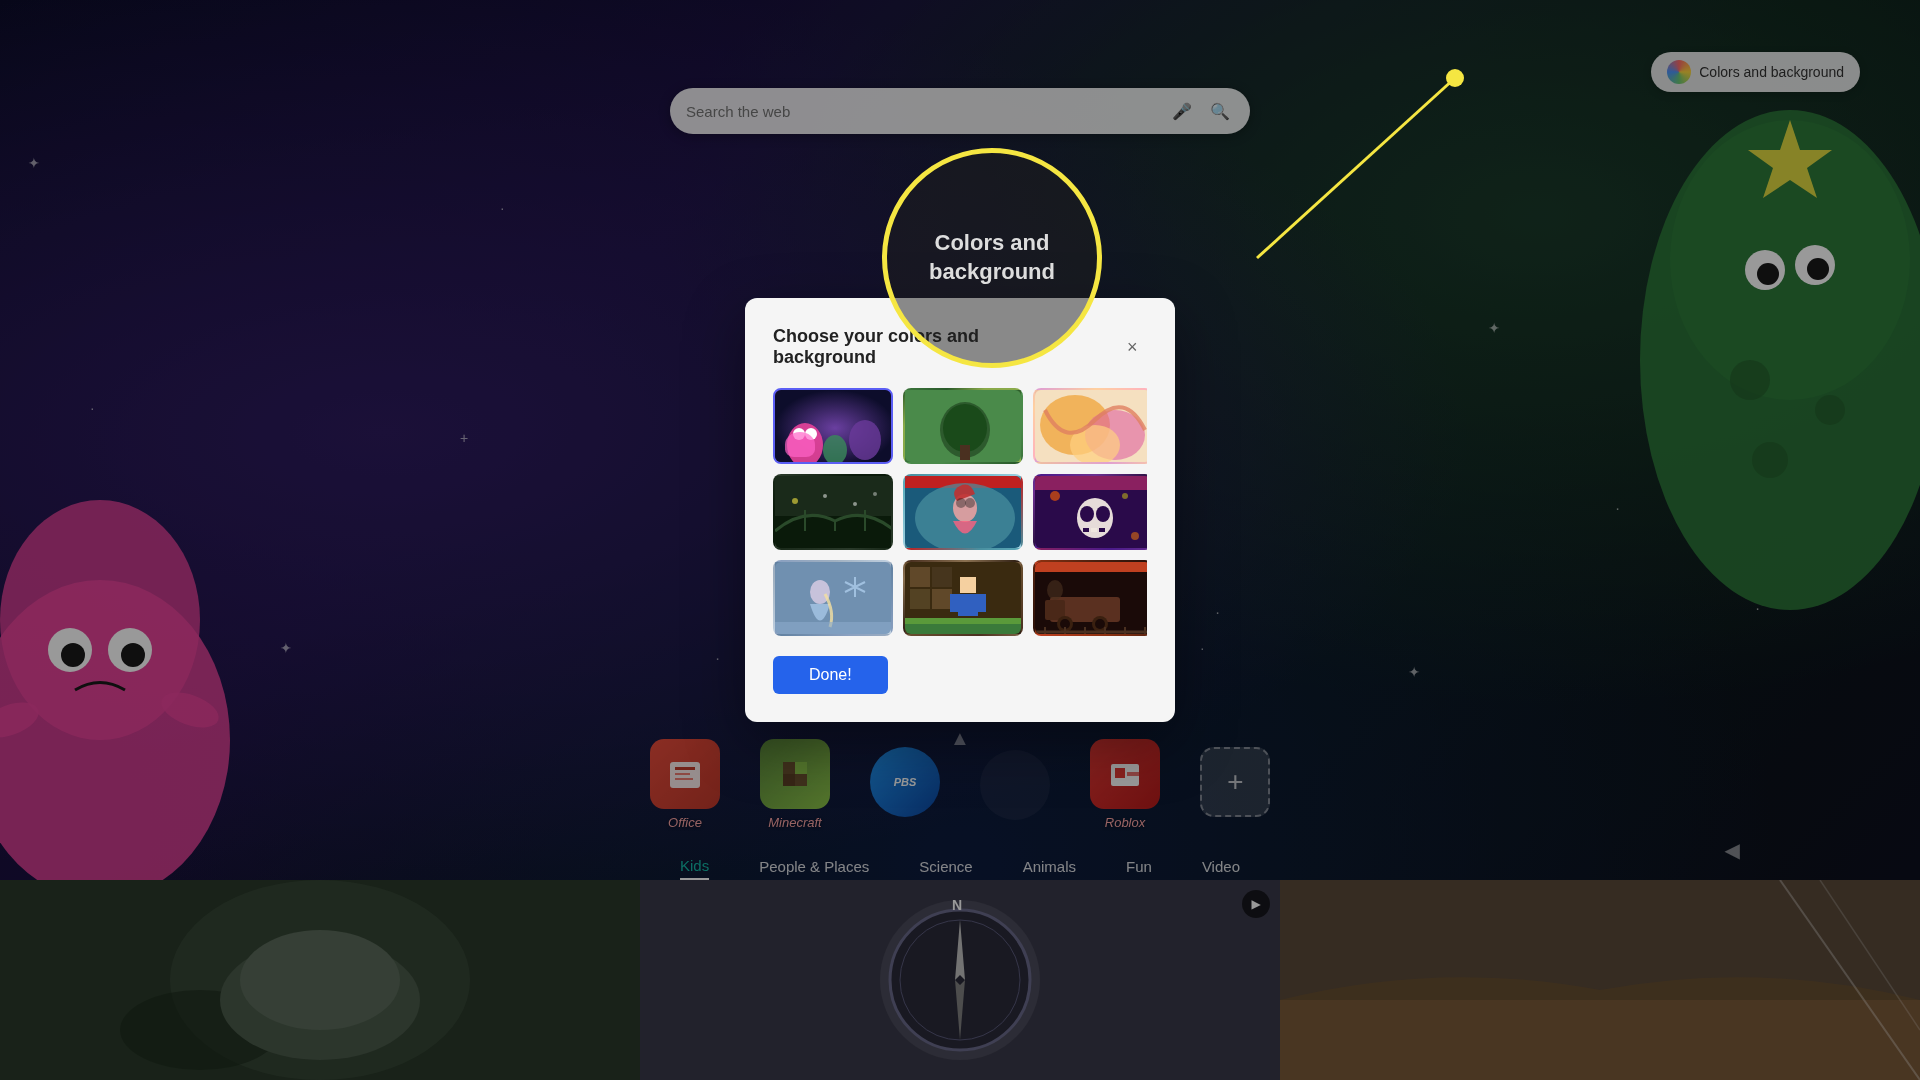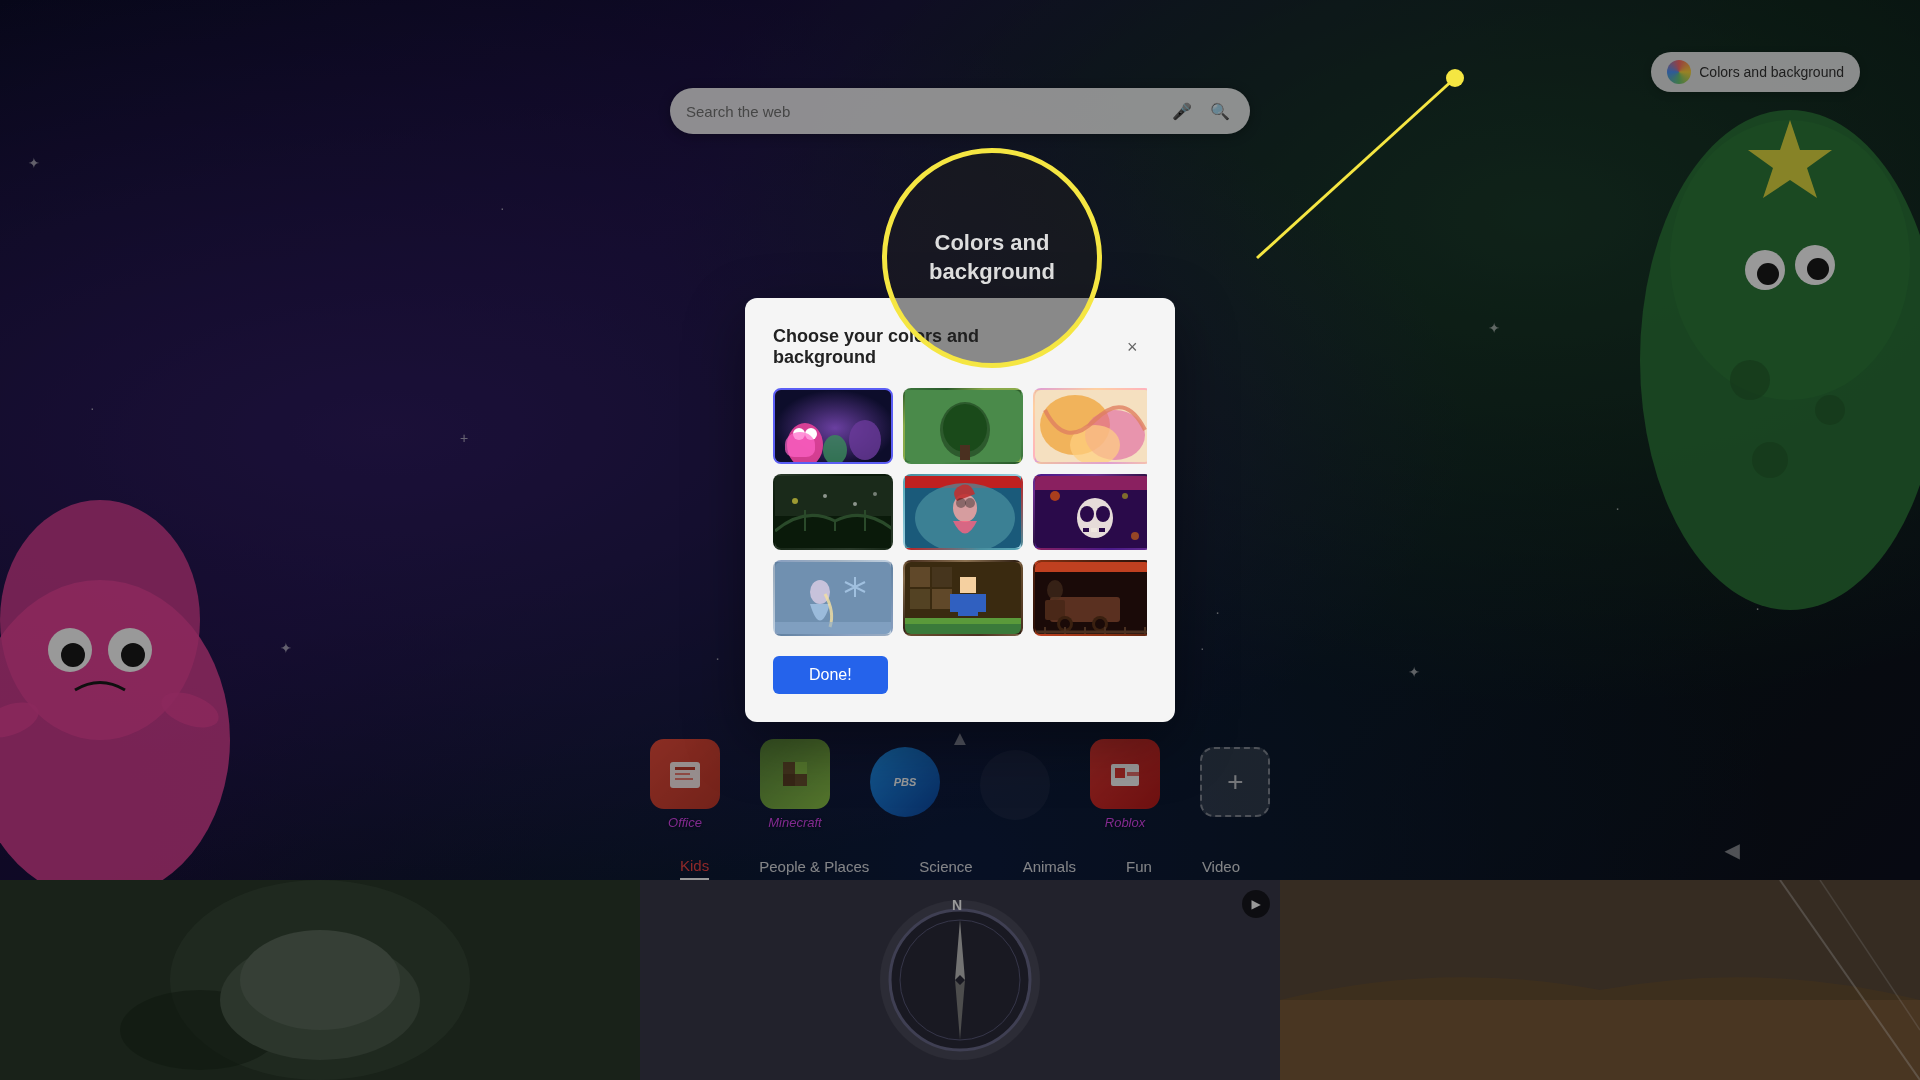--- a/index.html
+++ b/index.html
@@ -243,21 +243,21 @@
       justify-content: center;
       font-size: 32px;
     }
 
     .app-icon-office { background: linear-gradient(135deg, #e74c3c, #c0392b); }
     .app-icon-minecraft { background: linear-gradient(135deg, #5d8a3c, #8bc34a); }
     .app-icon-roblox { background: linear-gradient(135deg, #e53935, #b71c1c); }
     .app-icon-add { background: rgba(255,255,255,0.15); border: 2px dashed rgba(255,255,255,0.4); }
 
     .app-label {
-      color: #d946ef;
+      color: #fca5a5;
       font-size: 13px;
       text-shadow: 0 1px 3px rgba(0,0,0,0.5);
     }
 
     
     .categories-bar {
       position: absolute;
       bottom: 200px;
       left: 50%;
       transform: translateX(-50%);
@@ -268,21 +268,21 @@
     }
 
     .category-item {
       color: rgba(255,255,255,0.85);
       font-size: 15px;
       cursor: pointer;
       padding: 4px 0;
     }
 
     .category-item.active {
-      color: #ef4444;
+      color: #14b8a6;
       border-bottom: 2px solid white;
     }
 
     
     .videos-row {
       position: absolute;
       bottom: 0;
       left: 0;
       right: 0;
       height: 200px;

